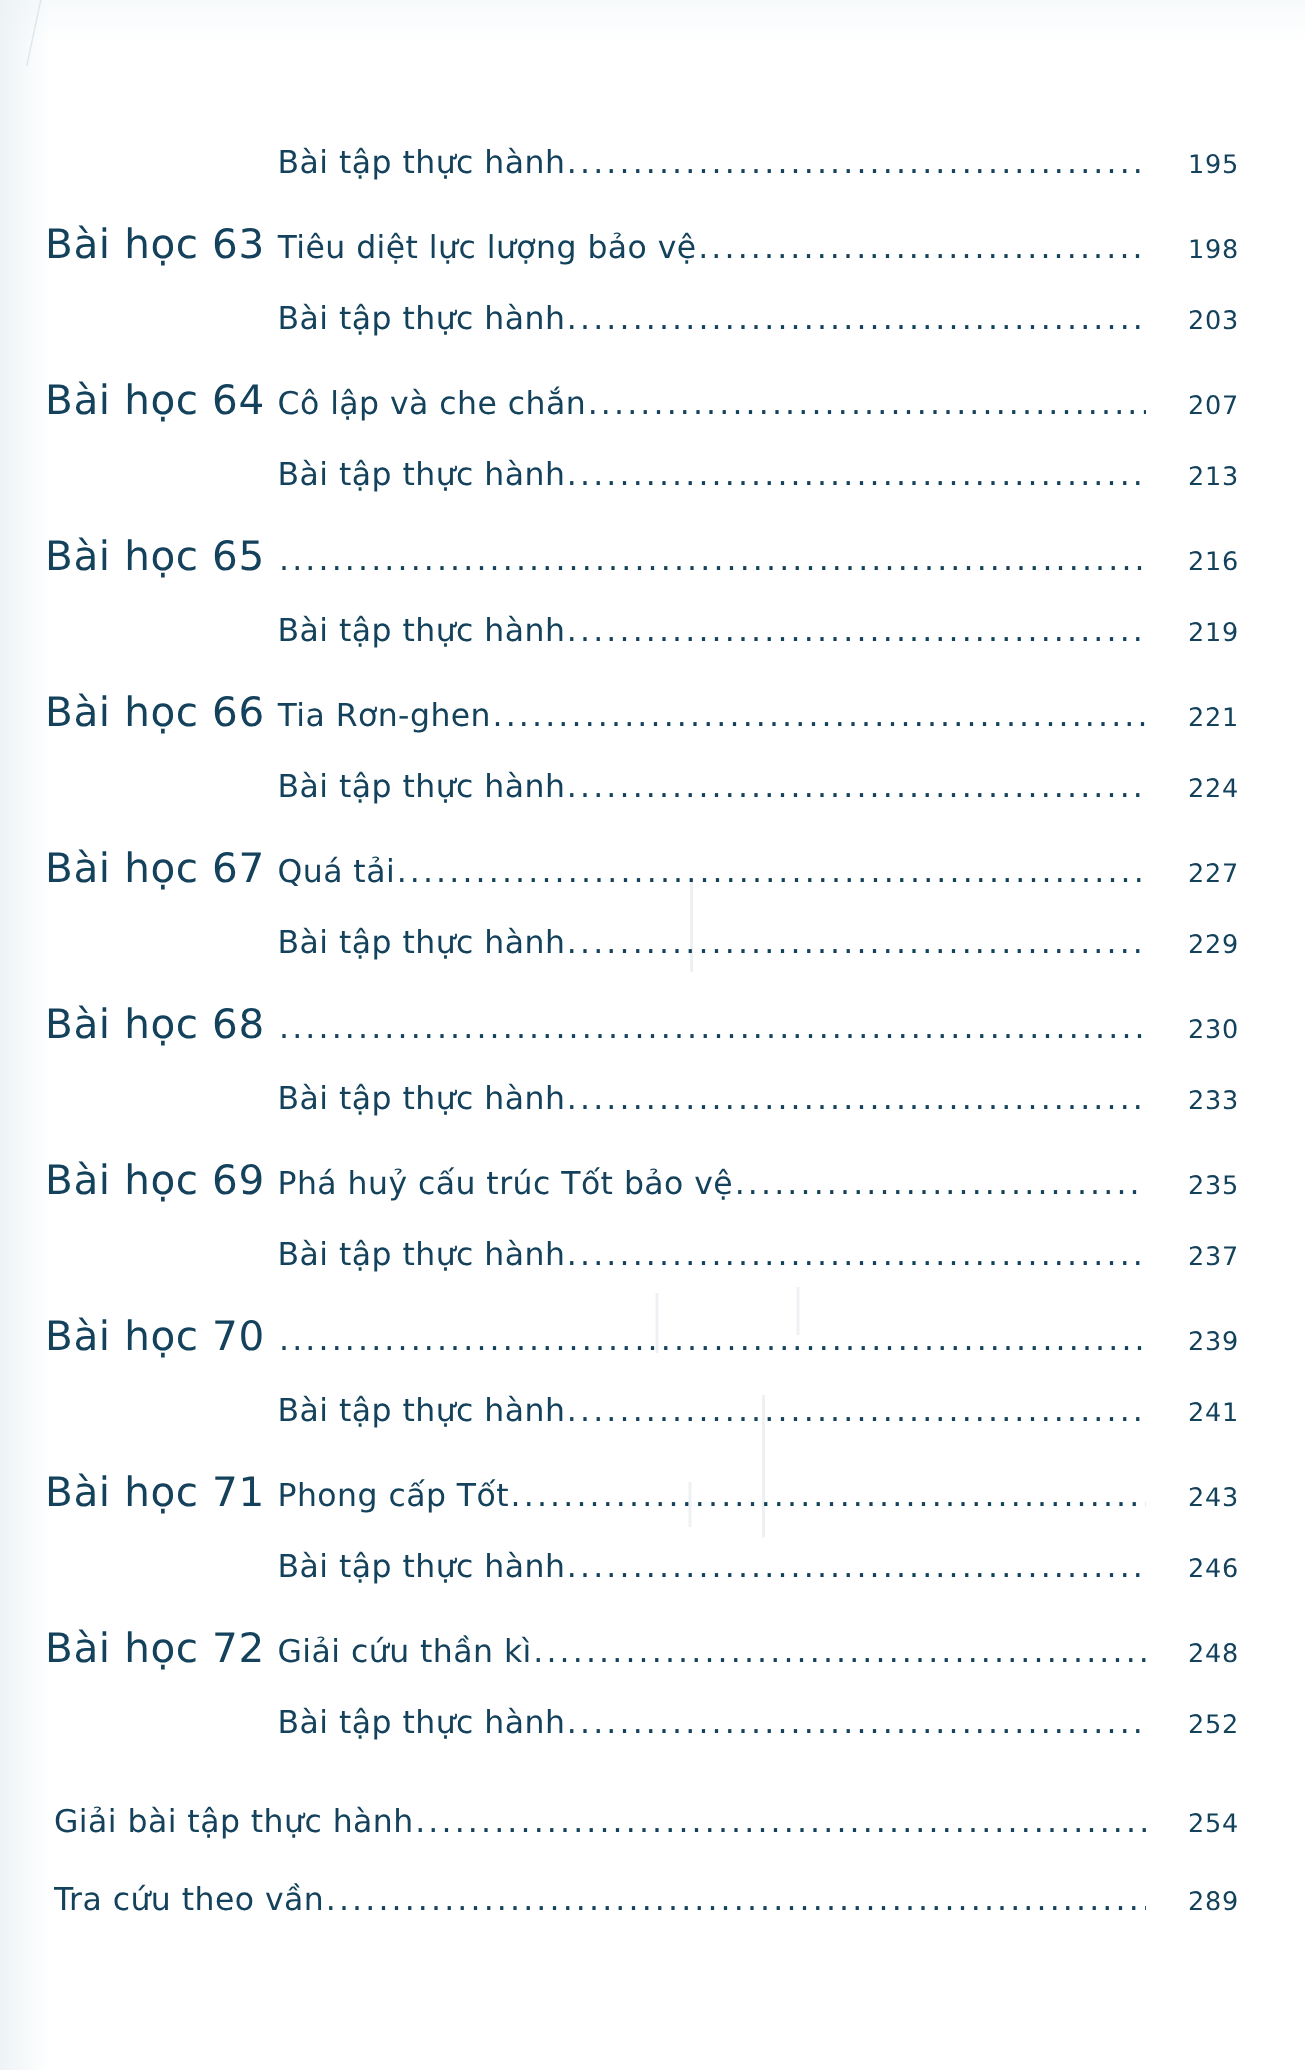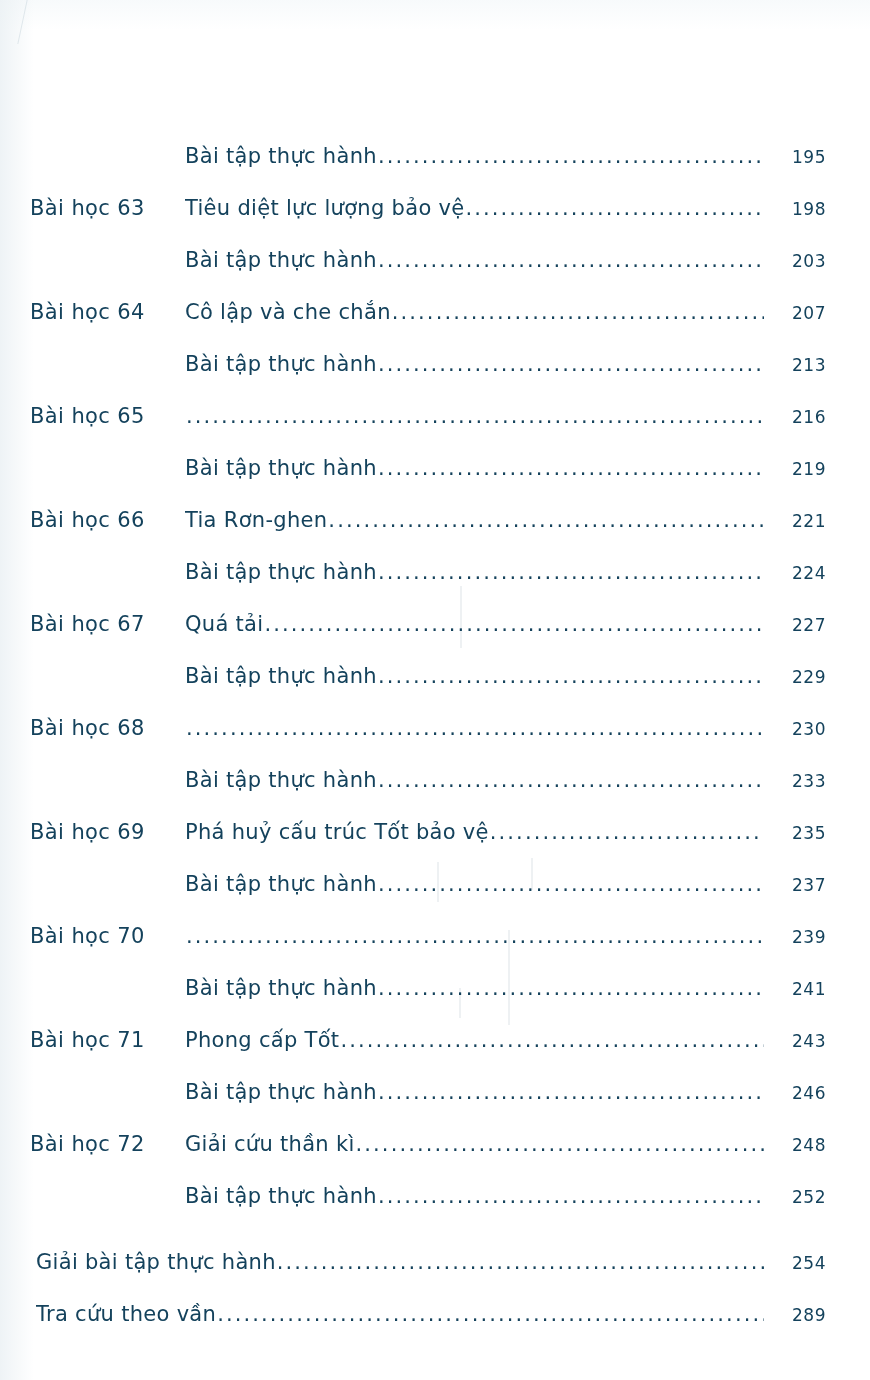--- a/index.html
+++ b/index.html
@@ -51,32 +51,31 @@
     align-items: baseline;
     height: 52px;
     padding-left: 30px;
     padding-right: 44px;
     box-sizing: border-box;
   }
 
   .lesson {
     width: 155px;
     flex: 0 0 155px;
-    font-size: 21px;
+    font-size: 27px;
     letter-spacing: 0.4px;
     white-space: nowrap;
   }
 
   .title-wrap {
     flex: 1 1 auto;
     display: flex;
     align-items: baseline;
     min-width: 0;
     overflow: hidden;
-    margin-top: 48px;
   }
 
   .title {
     font-size: 21px;
     letter-spacing: 0.3px;
     white-space: nowrap;
     flex: 0 0 auto;
   }
 
   .leader {

